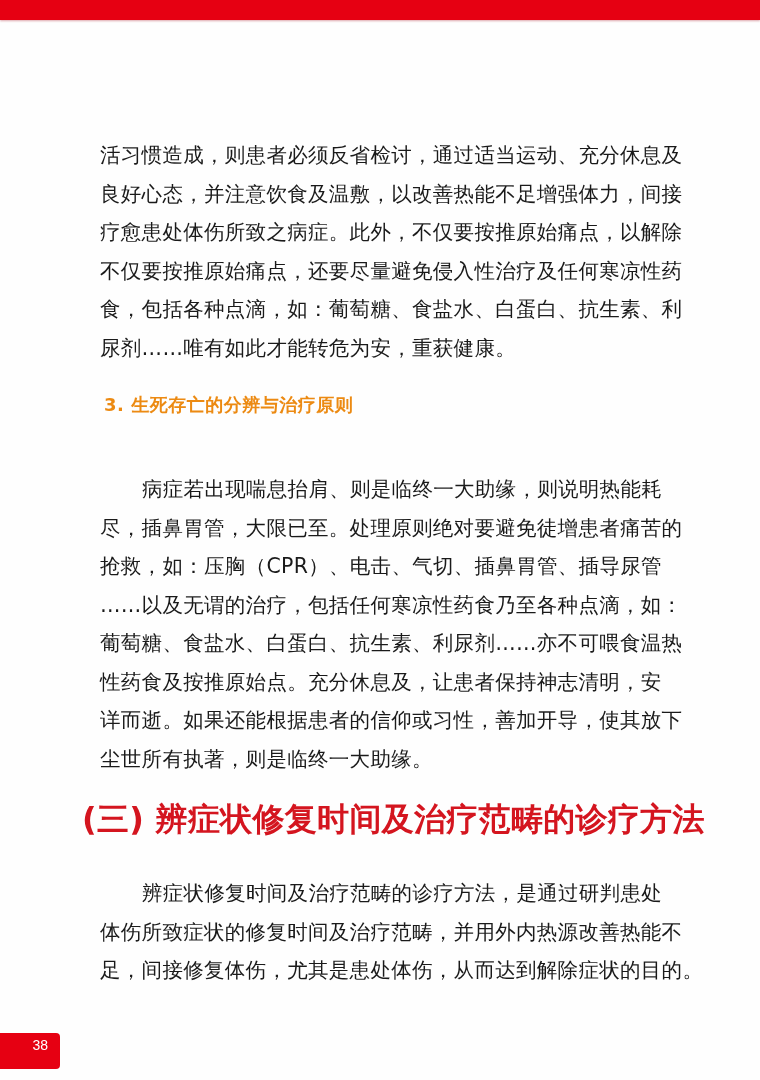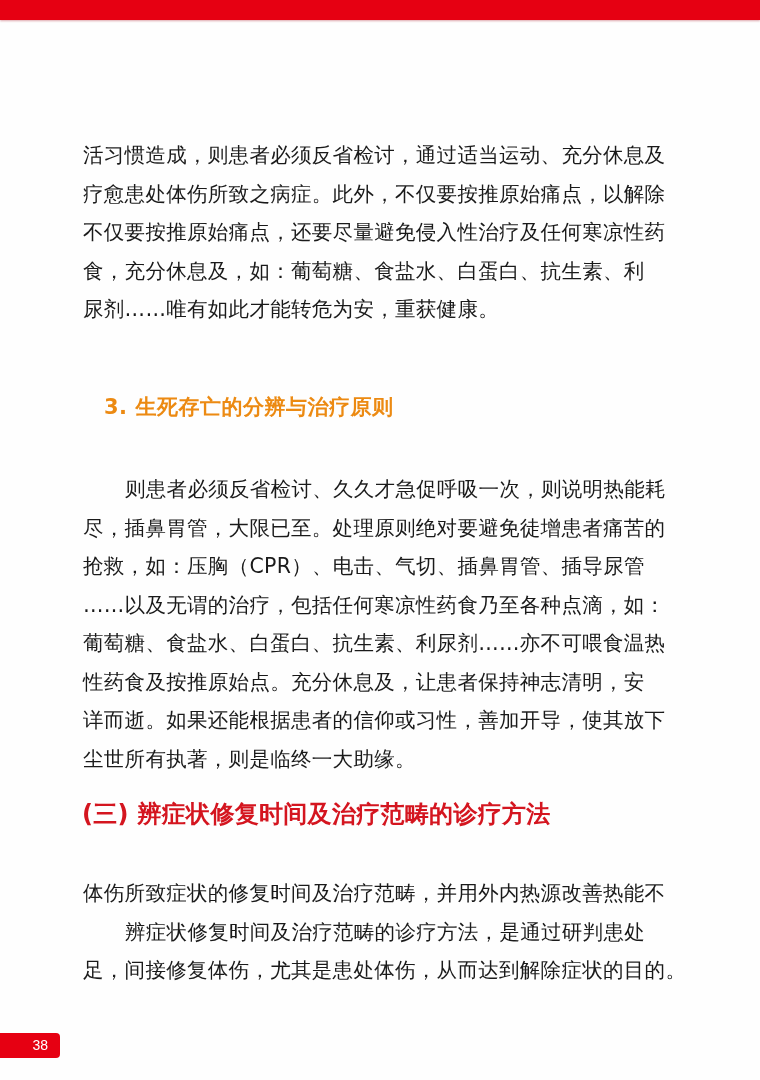--- a/index.html
+++ b/index.html
@@ -17,74 +17,75 @@
     .content {
       position: absolute; left: 83px; top: 136px; width: 600px;
     }
     .para {
       margin: 0;
       font-size: 20.5px;
       line-height: 38.5px;
       text-align: justify;
       letter-spacing: 0.3px;
     }
-    .para .line { display: block; white-space: nowrap; }
+    .para .line { display: block; white-space: nowrap; margin-left: 17px; }
     .indent { padding-left: 42px; }
     .sub-heading {
       position: absolute; left: 104px; top: 393px;
-      font-size: 21px; color: #ec8a12; font-weight: bold; letter-spacing: 0.5px;
+      font-size: 18px; color: #ec8a12; font-weight: bold; letter-spacing: 0.5px;
       white-space: nowrap;
     }
     .section-heading {
       position: absolute; left: 82px; top: 798px;
-      font-size: 24px; color: #d4151f; font-weight: bold; letter-spacing: 0.3px;
+      font-size: 32px; color: #d4151f; font-weight: bold; letter-spacing: 0.3px;
       white-space: nowrap;
     }
     .block { position: absolute; left: 83px; width: 600px; }
     .page-badge {
-      position: absolute; left: 0; top: 1033px; width: 60px; height: 25px;
+      position: absolute; left: 0; top: 1033px; width: 60px; height: 36px;
       background: #e60012; border-radius: 0 4px 4px 0;
       color: #ffffff; font-size: 14px; line-height: 25px;
       text-align: right; box-sizing: border-box; padding-right: 12px;
       font-family: "Liberation Sans", sans-serif;
     }
   </style>
 </head>
 <body>
 
 <div class="top-band"></div>
 
 <div class="content">
   <p class="para">
     <span class="line">活习惯造成，则患者必须反省检讨，通过适当运动、充分休息及</span>
+    <span class="line">良好心态，并注意饮食及温敷，以改善热能不足增强体力，间接</span>
     <span class="line">疗愈患处体伤所致之病症。此外，不仅要按推原始痛点，以解除</span>
     <span class="line">不仅要按推原始痛点，还要尽量避免侵入性治疗及任何寒凉性药</span>
-    <span class="line">食，充分休息及，如：葡萄糖、食盐水、白蛋白、抗生素、利</span>
+    <span class="line">食，包括各种点滴，如：葡萄糖、食盐水、白蛋白、抗生素、利</span>
     <span class="line">尿剂……唯有如此才能转危为安，重获健康。</span>
   </p>
 </div>
 
 <div class="sub-heading">3. 生死存亡的分辨与治疗原则</div>
 
 <div class="block" style="top:470px;">
   <p class="para">
-    <span class="line indent">则患者必须反省检讨、久久才急促呼吸一次，则说明热能耗</span>
+    <span class="line indent">病症若出现喘息抬肩、则是临终一大助缘，则说明热能耗</span>
     <span class="line">尽，插鼻胃管，大限已至。处理原则绝对要避免徒增患者痛苦的</span>
     <span class="line">抢救，如：压胸（CPR）、电击、气切、插鼻胃管、插导尿管</span>
     <span class="line">……以及无谓的治疗，包括任何寒凉性药食乃至各种点滴，如：</span>
     <span class="line">葡萄糖、食盐水、白蛋白、抗生素、利尿剂……亦不可喂食温热</span>
     <span class="line">性药食及按推原始点。充分休息及，让患者保持神志清明，安</span>
     <span class="line">详而逝。如果还能根据患者的信仰或习性，善加开导，使其放下</span>
     <span class="line">尘世所有执著，则是临终一大助缘。</span>
   </p>
 </div>
 
 <div class="section-heading">(三) 辨症状修复时间及治疗范畴的诊疗方法</div>
 
 <div class="block" style="top:874px;">
   <p class="para">
+    <span class="line indent">辨症状修复时间及治疗范畴的诊疗方法，是通过研判患处</span>
     <span class="line">体伤所致症状的修复时间及治疗范畴，并用外内热源改善热能不</span>
-    <span class="line indent">辨症状修复时间及治疗范畴的诊疗方法，是通过研判患处</span>
     <span class="line">足，间接修复体伤，尤其是患处体伤，从而达到解除症状的目的。</span>
   </p>
 </div>
 
 <div class="page-badge">38</div>
 
 </body></html>

